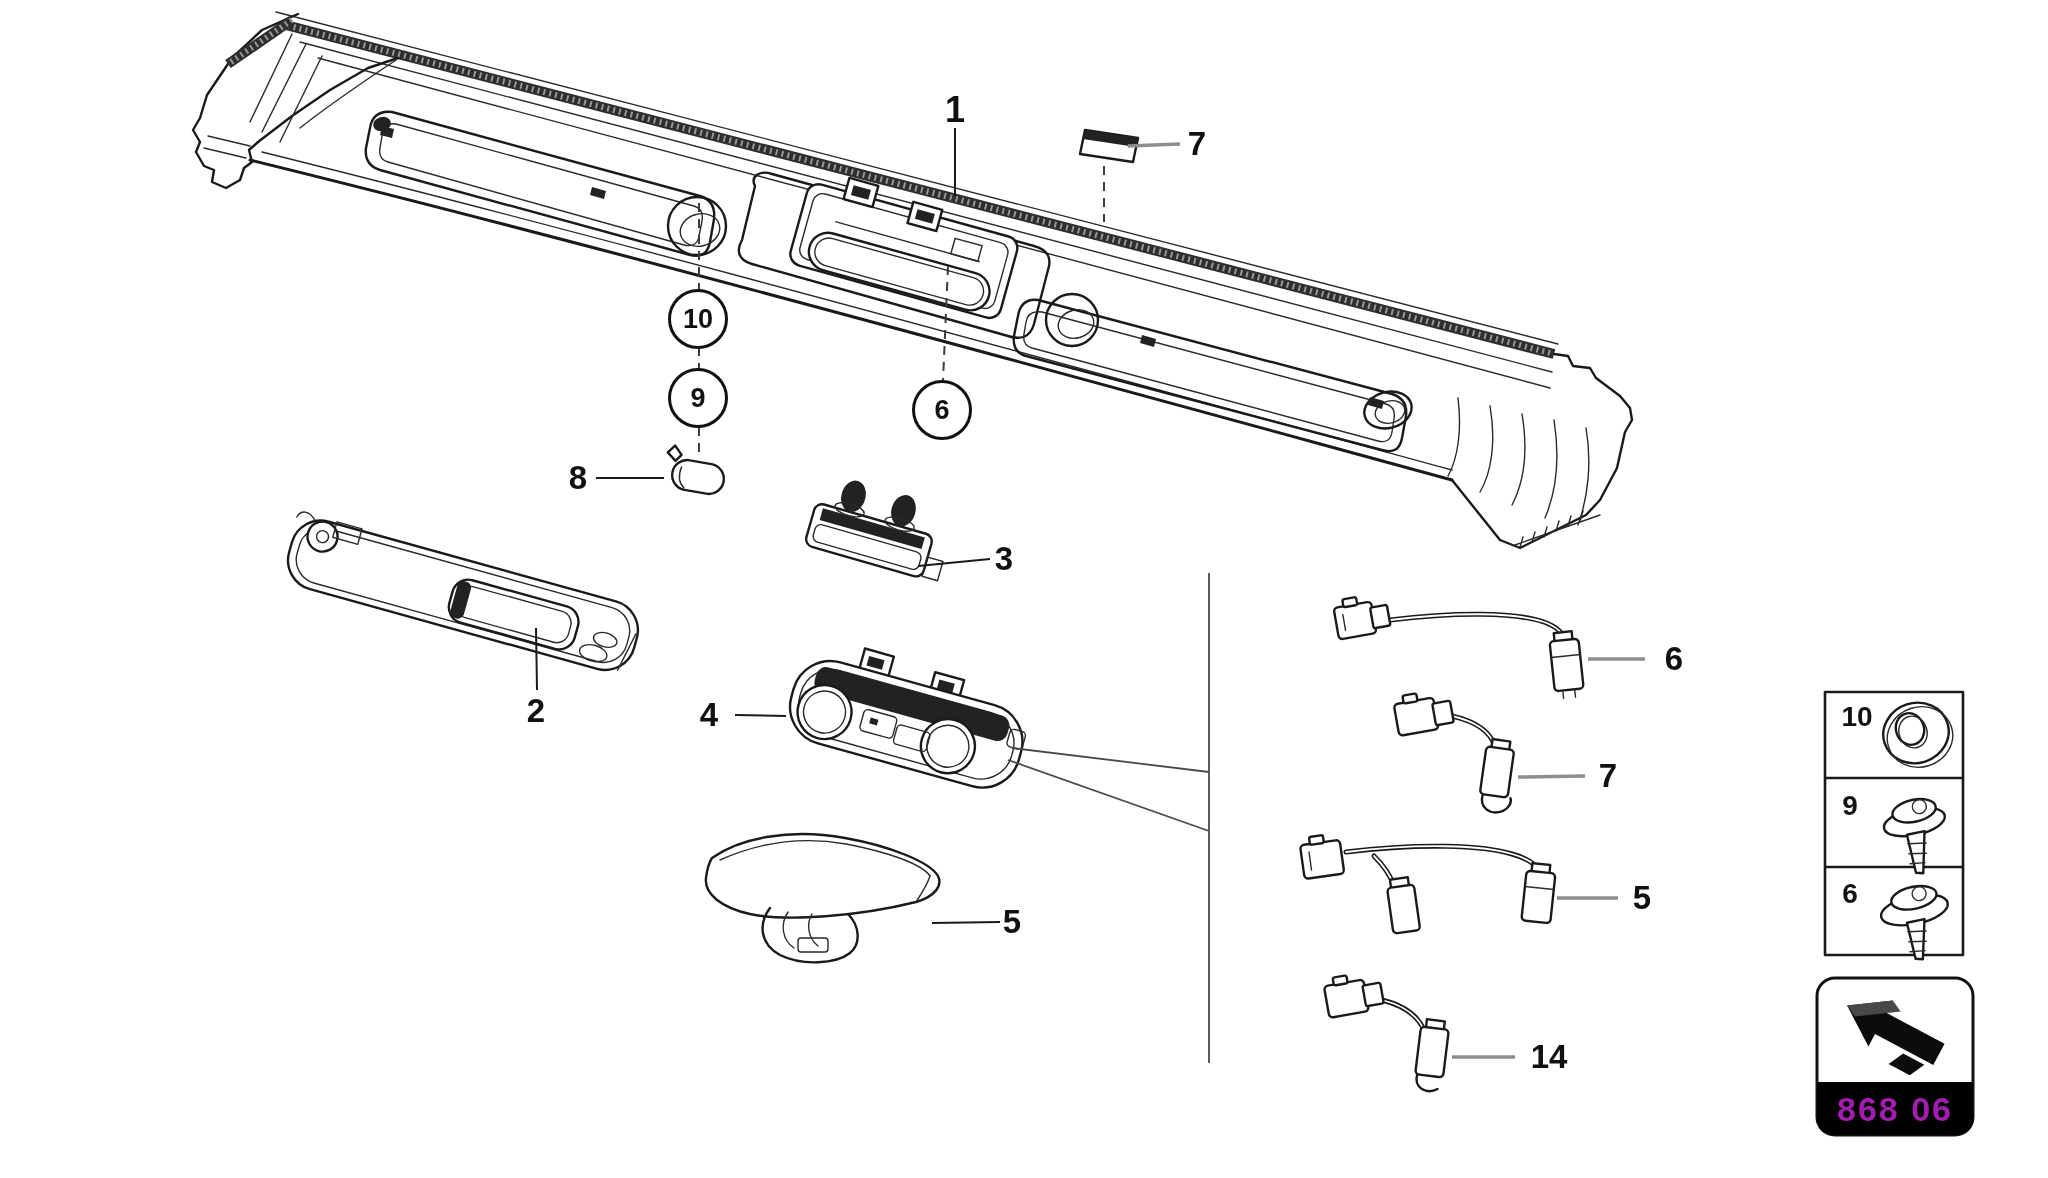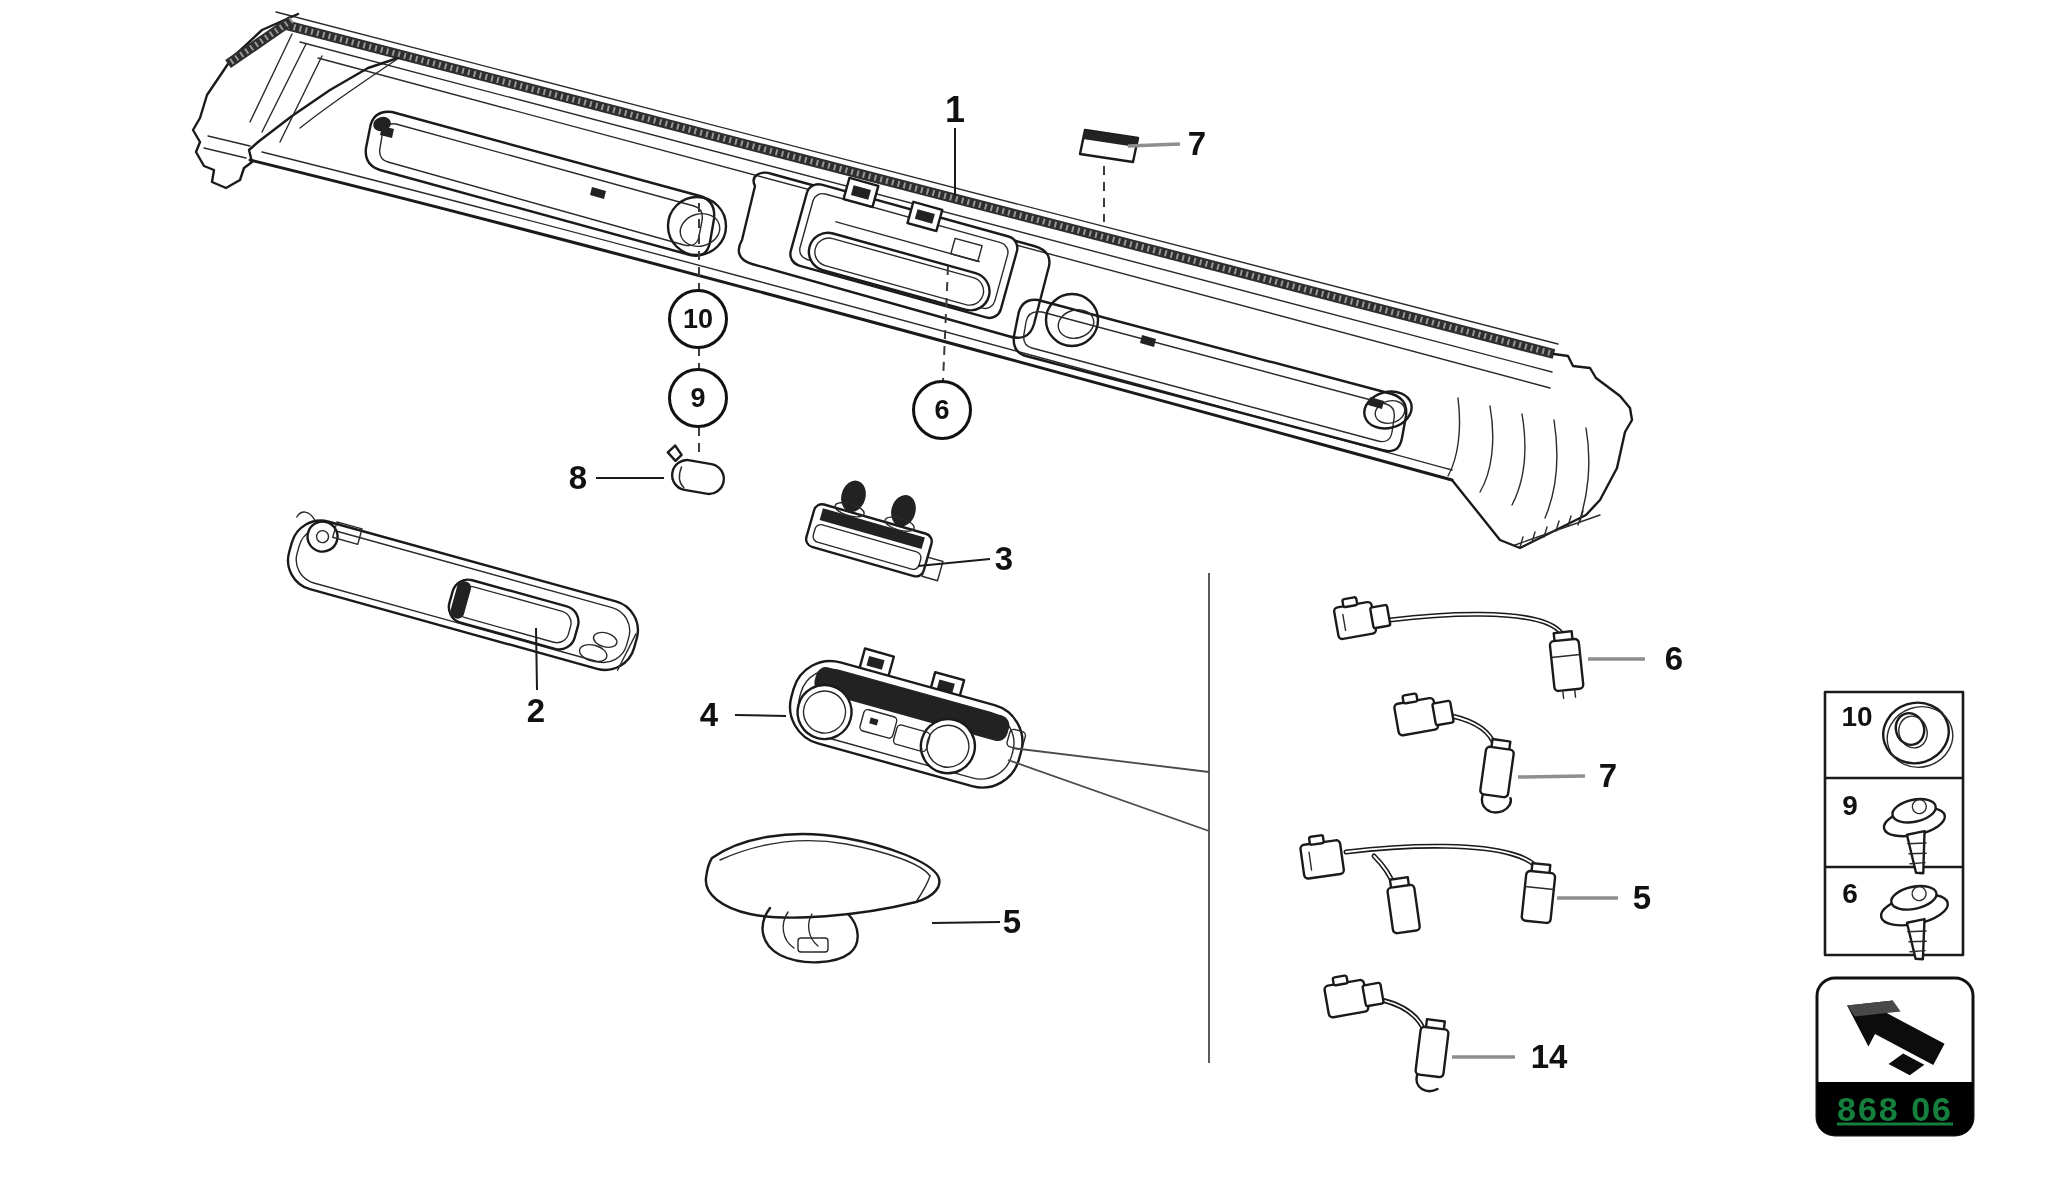--- a/index.html
+++ b/index.html
@@ -6,21 +6,21 @@
   #stage{position:relative;width:2048px;height:1178px;background:#ffffff;overflow:hidden;
          font-family:"Liberation Sans",sans-serif;}
   #art{position:absolute;left:0;top:0;}
   .lbl{position:absolute;transform:translate(-50%,-50%);font:700 33px "Liberation Sans",sans-serif;
        color:#111;line-height:1;user-select:none;}
   .lbl.circ{width:54px;height:54px;border:3px solid #111;border-radius:50%;background:#fff;
        display:flex;align-items:center;justify-content:center;font-size:27px;}
   .legend-num{position:absolute;transform:translate(-50%,-50%);font:700 28px "Liberation Sans",sans-serif;color:#111;}
   .hotspot{position:absolute;background:transparent;}
   .code-text{position:absolute;transform:translate(-50%,-50%);font:700 34px "Liberation Sans",sans-serif;
-       color:#15803d;letter-spacing:2px;white-space:nowrap;text-decoration:underline;}
+       color:#a21caf;letter-spacing:2px;white-space:nowrap;}
   
   .ink{stroke:#1a1a1a;fill:none;stroke-width:2.4;stroke-linecap:round;stroke-linejoin:round;}
   .ink-thin{stroke:#2a2a2a;fill:none;stroke-width:1.4;stroke-linecap:round;stroke-linejoin:round;}
   .ink-bold{stroke:#1a1a1a;fill:none;stroke-width:3;stroke-linecap:round;stroke-linejoin:round;}
   .part{fill:#ffffff;stroke:#1a1a1a;stroke-width:2.4;stroke-linejoin:round;}
   .part-thin{fill:none;stroke:#2a2a2a;stroke-width:1.4;stroke-linejoin:round;}
   .dark{fill:#222222;stroke:none;}
   .band{stroke:#2e2e2e;fill:none;stroke-width:10;}
   .band-tex{stroke:#ffffff;fill:none;stroke-width:6;stroke-dasharray:2 4;opacity:.5;}
   .dashline{stroke:#3c3c3c;fill:none;stroke-width:2;stroke-dasharray:9 7;}

